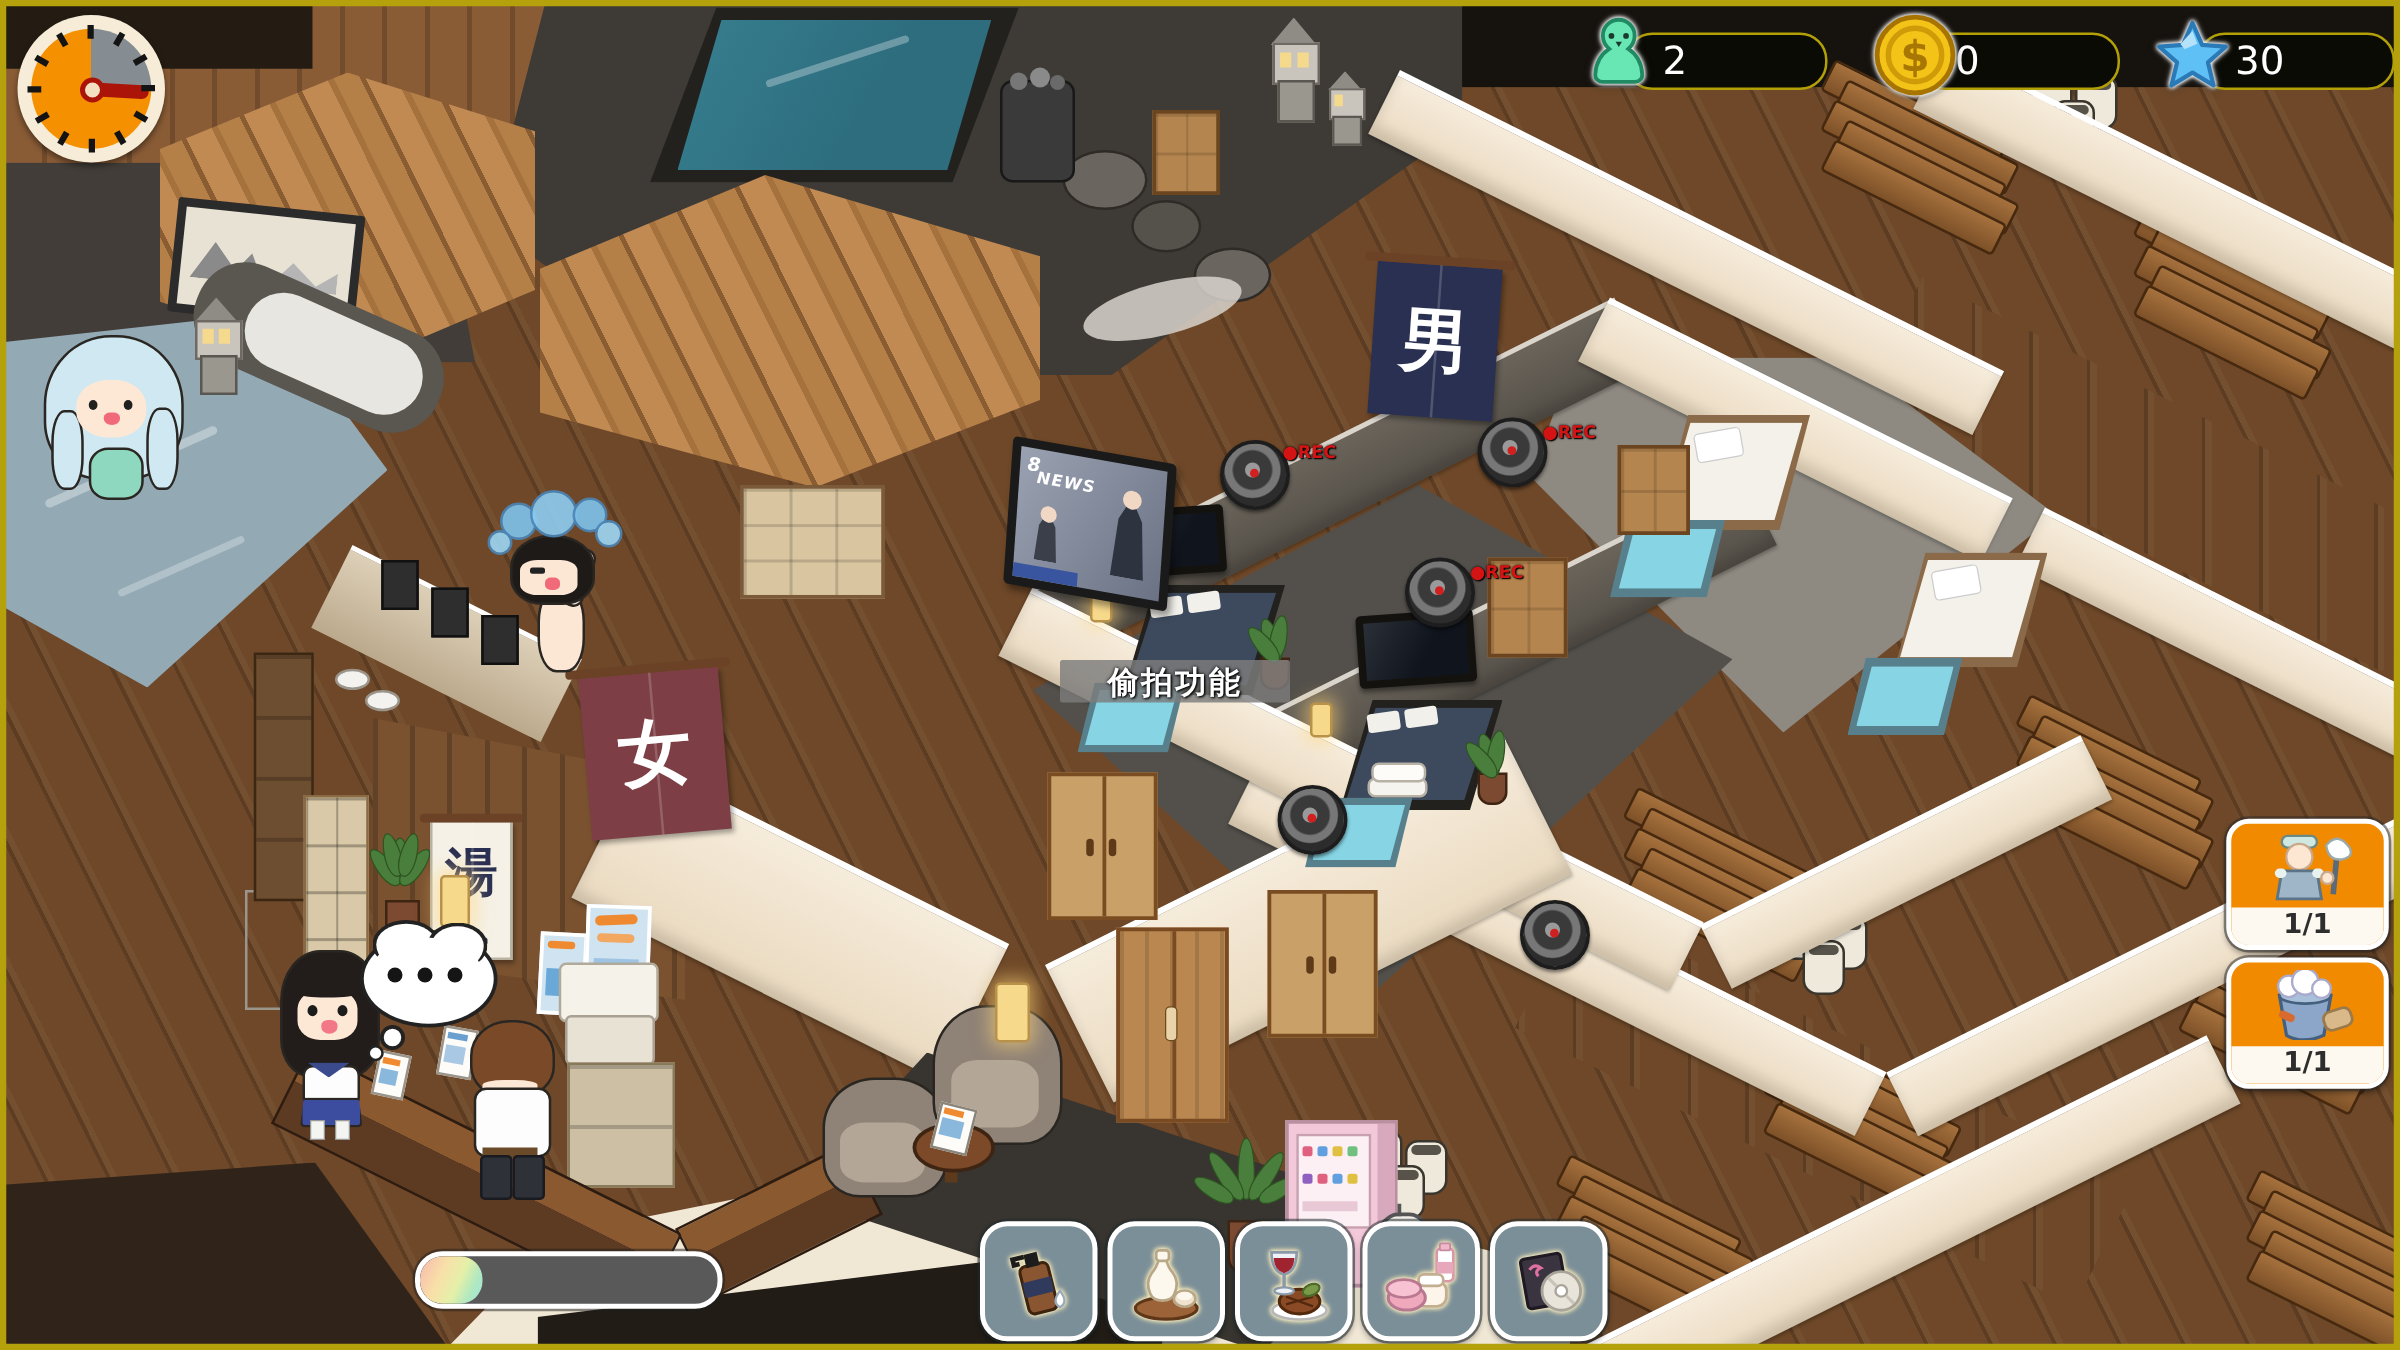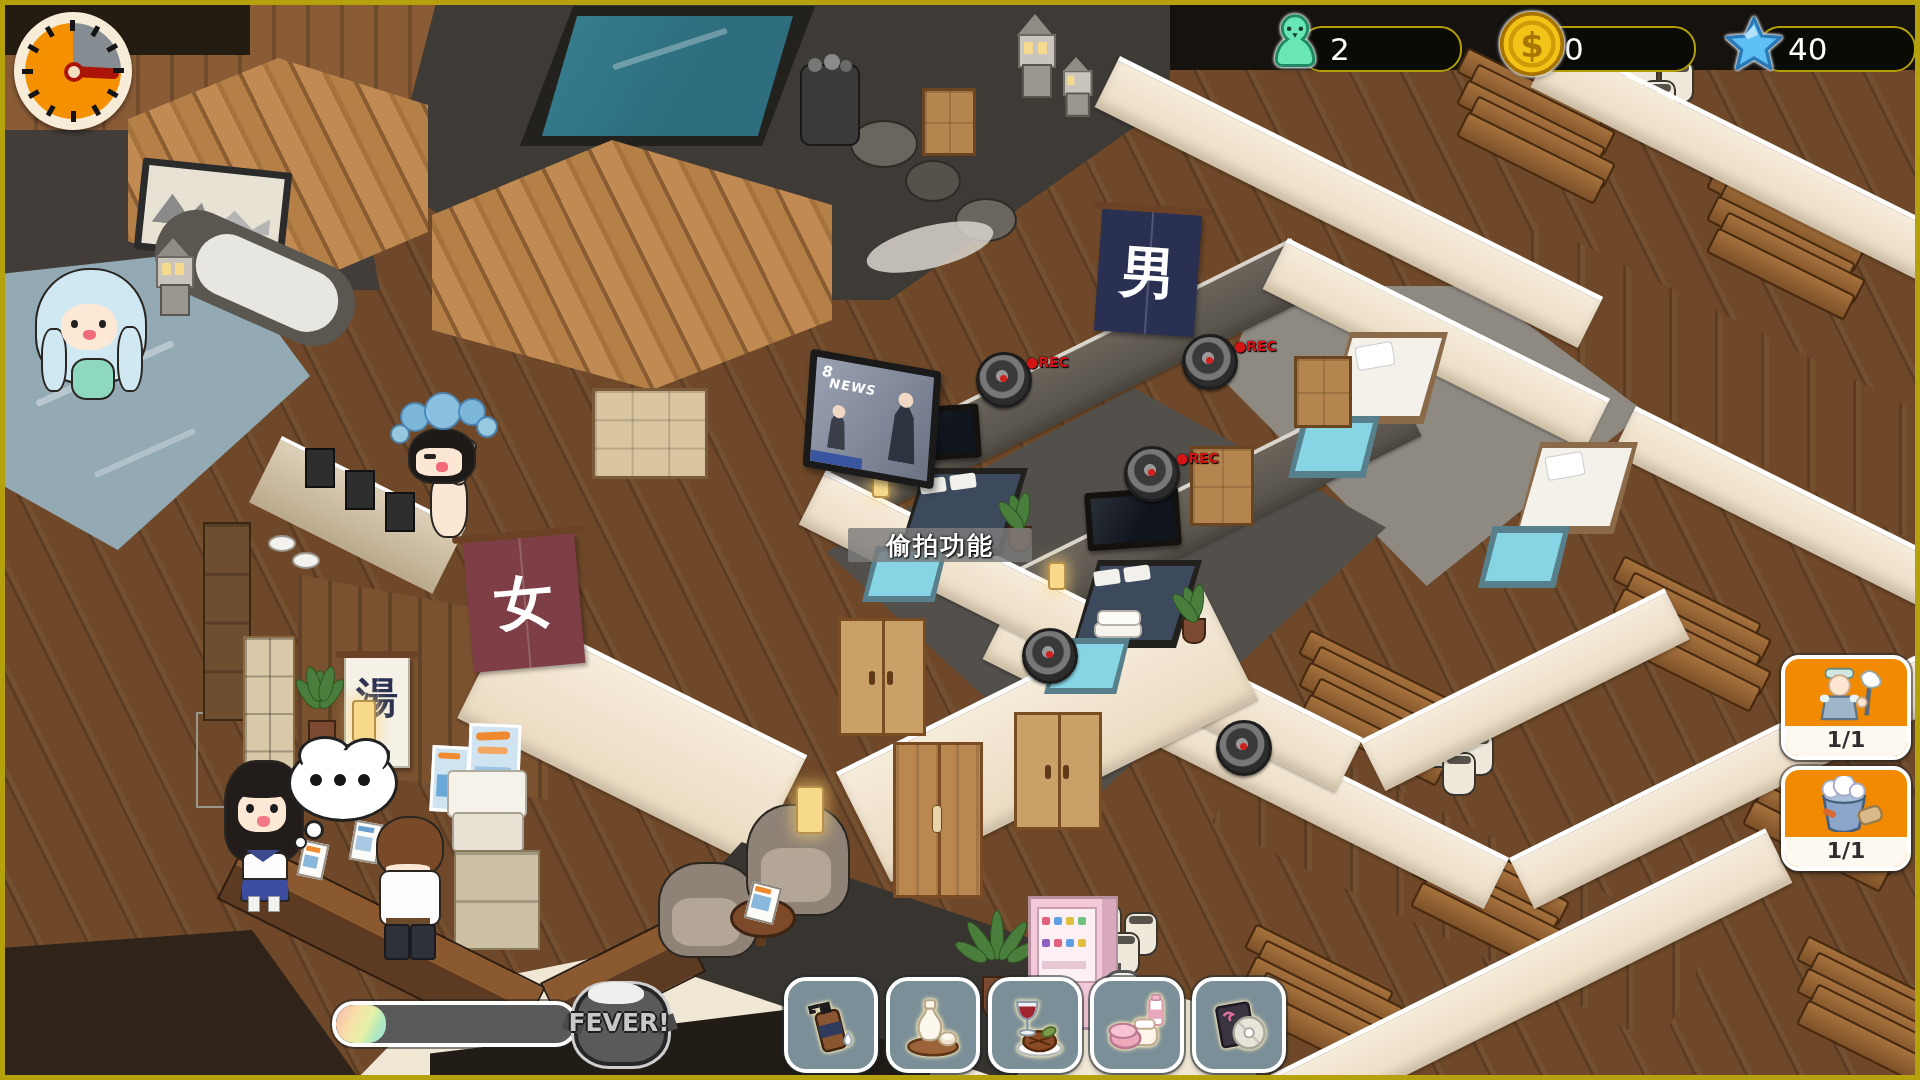--- a/index.html
+++ b/index.html
@@ -523,21 +523,21 @@
     <span>0</span>
   </div>
   <div class="abs z10 hudicon" style="left:1498px;top:10px;width:68px;height:68px;">
     <svg width="68" height="68" viewBox="0 0 28 28">
         <circle cx="14" cy="14" r="12.5" fill="#f4c318" stroke="#a87400" stroke-width="1.6"></circle>
         <circle cx="14" cy="14" r="8.8" fill="none" stroke="#d09b08" stroke-width="1.8"></circle>
         <text x="14" y="19.2" text-anchor="middle" font-size="14" font-weight="bold" fill="#a87703" font-family="DejaVu Sans,sans-serif">$</text>
       </svg>
   </div>
   <div class="abs z10 pill" style="left:1758px;top:26px;width:154px;height:42px;">
-    <span>40</span>
+    <span>30</span>
   </div>
   <div class="abs z10 hudicon" style="left:1722px;top:12px;width:64px;height:64px;">
     <svg width="64" height="64" viewBox="0 0 30 30">
         <polygon points="15,3 18.6,11.2 27.5,11.9 20.8,17.8 22.9,26.4 15,21.6 7.1,26.4 9.2,17.8 2.5,11.9 11.4,11.2" fill="#5fc0f5" stroke="#2a7ab8" stroke-width="1.6" stroke-linejoin="round"></polygon>
         <polygon points="15,6 16.8,10.8 12,12.8 10.5,10.9" fill="#b4e2fb"></polygon>
       </svg>
   </div>
 
   <div class="abs z10" id="tooltip" style="left:848px;top:528px;width:184px;height:34px;">偷拍功能</div>
 
@@ -567,27 +567,20 @@
           <rect x="27" y="17" width="12" height="8" rx="3" transform="rotate(-18 33 21)" fill="#d9b98a" stroke="#9a7a4a" stroke-width="1.2"></rect>
           <rect x="8" y="18" width="7" height="3.4" rx="1.6" transform="rotate(24 11 19)" fill="#d86a30"></rect>
         </svg>
     </div>
     <div class="ct">1/1</div>
   </div>
 
   <div class="abs z10" style="left:332px;top:1001px;width:238px;height:38px;background:#595959;border:4px solid #fff;border-radius:22px;box-shadow:0 0 0 2px rgba(30,30,30,.5);overflow:hidden;">
     <div style="height: 100%; border-radius: 18px; background: linear-gradient(115deg, rgb(248, 184, 174), rgb(248, 224, 168) 35%, rgb(228, 240, 168) 60%, rgb(176, 232, 192) 80%, rgb(159, 228, 220)); width: 21%;"></div>
   </div>
-  <div class="abs z10" style="left:564px;top:982px;width:110px;height:82px;">
-    <div class="abs" style="left:10px;top:2px;width:86px;height:74px;background:#5a5a5a;border:4px solid #262626;border-radius:38%;box-shadow:0 0 0 3px #cfcfcf;"></div>
-    <div class="abs" style="left:24px;top:0;width:56px;height:22px;background:#efefef;border-radius:50% 50% 40% 40%;"></div>
-    <div class="abs" style="left:0;top:34px;width:20px;height:16px;background:#4a4a4a;transform:rotate(18deg);"></div>
-    <div class="abs" style="left:92px;top:34px;width:20px;height:16px;background:#4a4a4a;transform:rotate(-18deg);"></div>
-    <div class="abs" style="left:0;top:26px;width:110px;text-align:center;font-weight:900;font-size:25px;color:#c8c8c8;text-shadow:-2px 0 #1e1e1e,2px 0 #1e1e1e,0 -2px #1e1e1e,0 2px #1e1e1e,1px 1px #1e1e1e;">FEVER!</div>
-  </div>
 
   <div class="abs z10 itembtn" style="left:784px;top:977px;">
     <svg width="62" height="68" viewBox="0 0 40 44">
         <g transform="rotate(-14 20 24)">
           <rect x="12" y="13" width="15" height="25" rx="3" fill="#8a5632" stroke="#3e230e" stroke-width="1.6"></rect>
           <rect x="12" y="21" width="15" height="8" fill="#303a5c"></rect>
           <rect x="16" y="7" width="7" height="7" fill="#1c1c1c"></rect>
           <path d="M16 8 h-6 v3 h3" fill="none" stroke="#1c1c1c" stroke-width="2.4"></path>
         </g>
         <path d="M31 27 q4.6 6 0 8.4 q-4.6 -2.4 0 -8.4z" fill="#fff" stroke="#9ab" stroke-width="1.2"></path>

